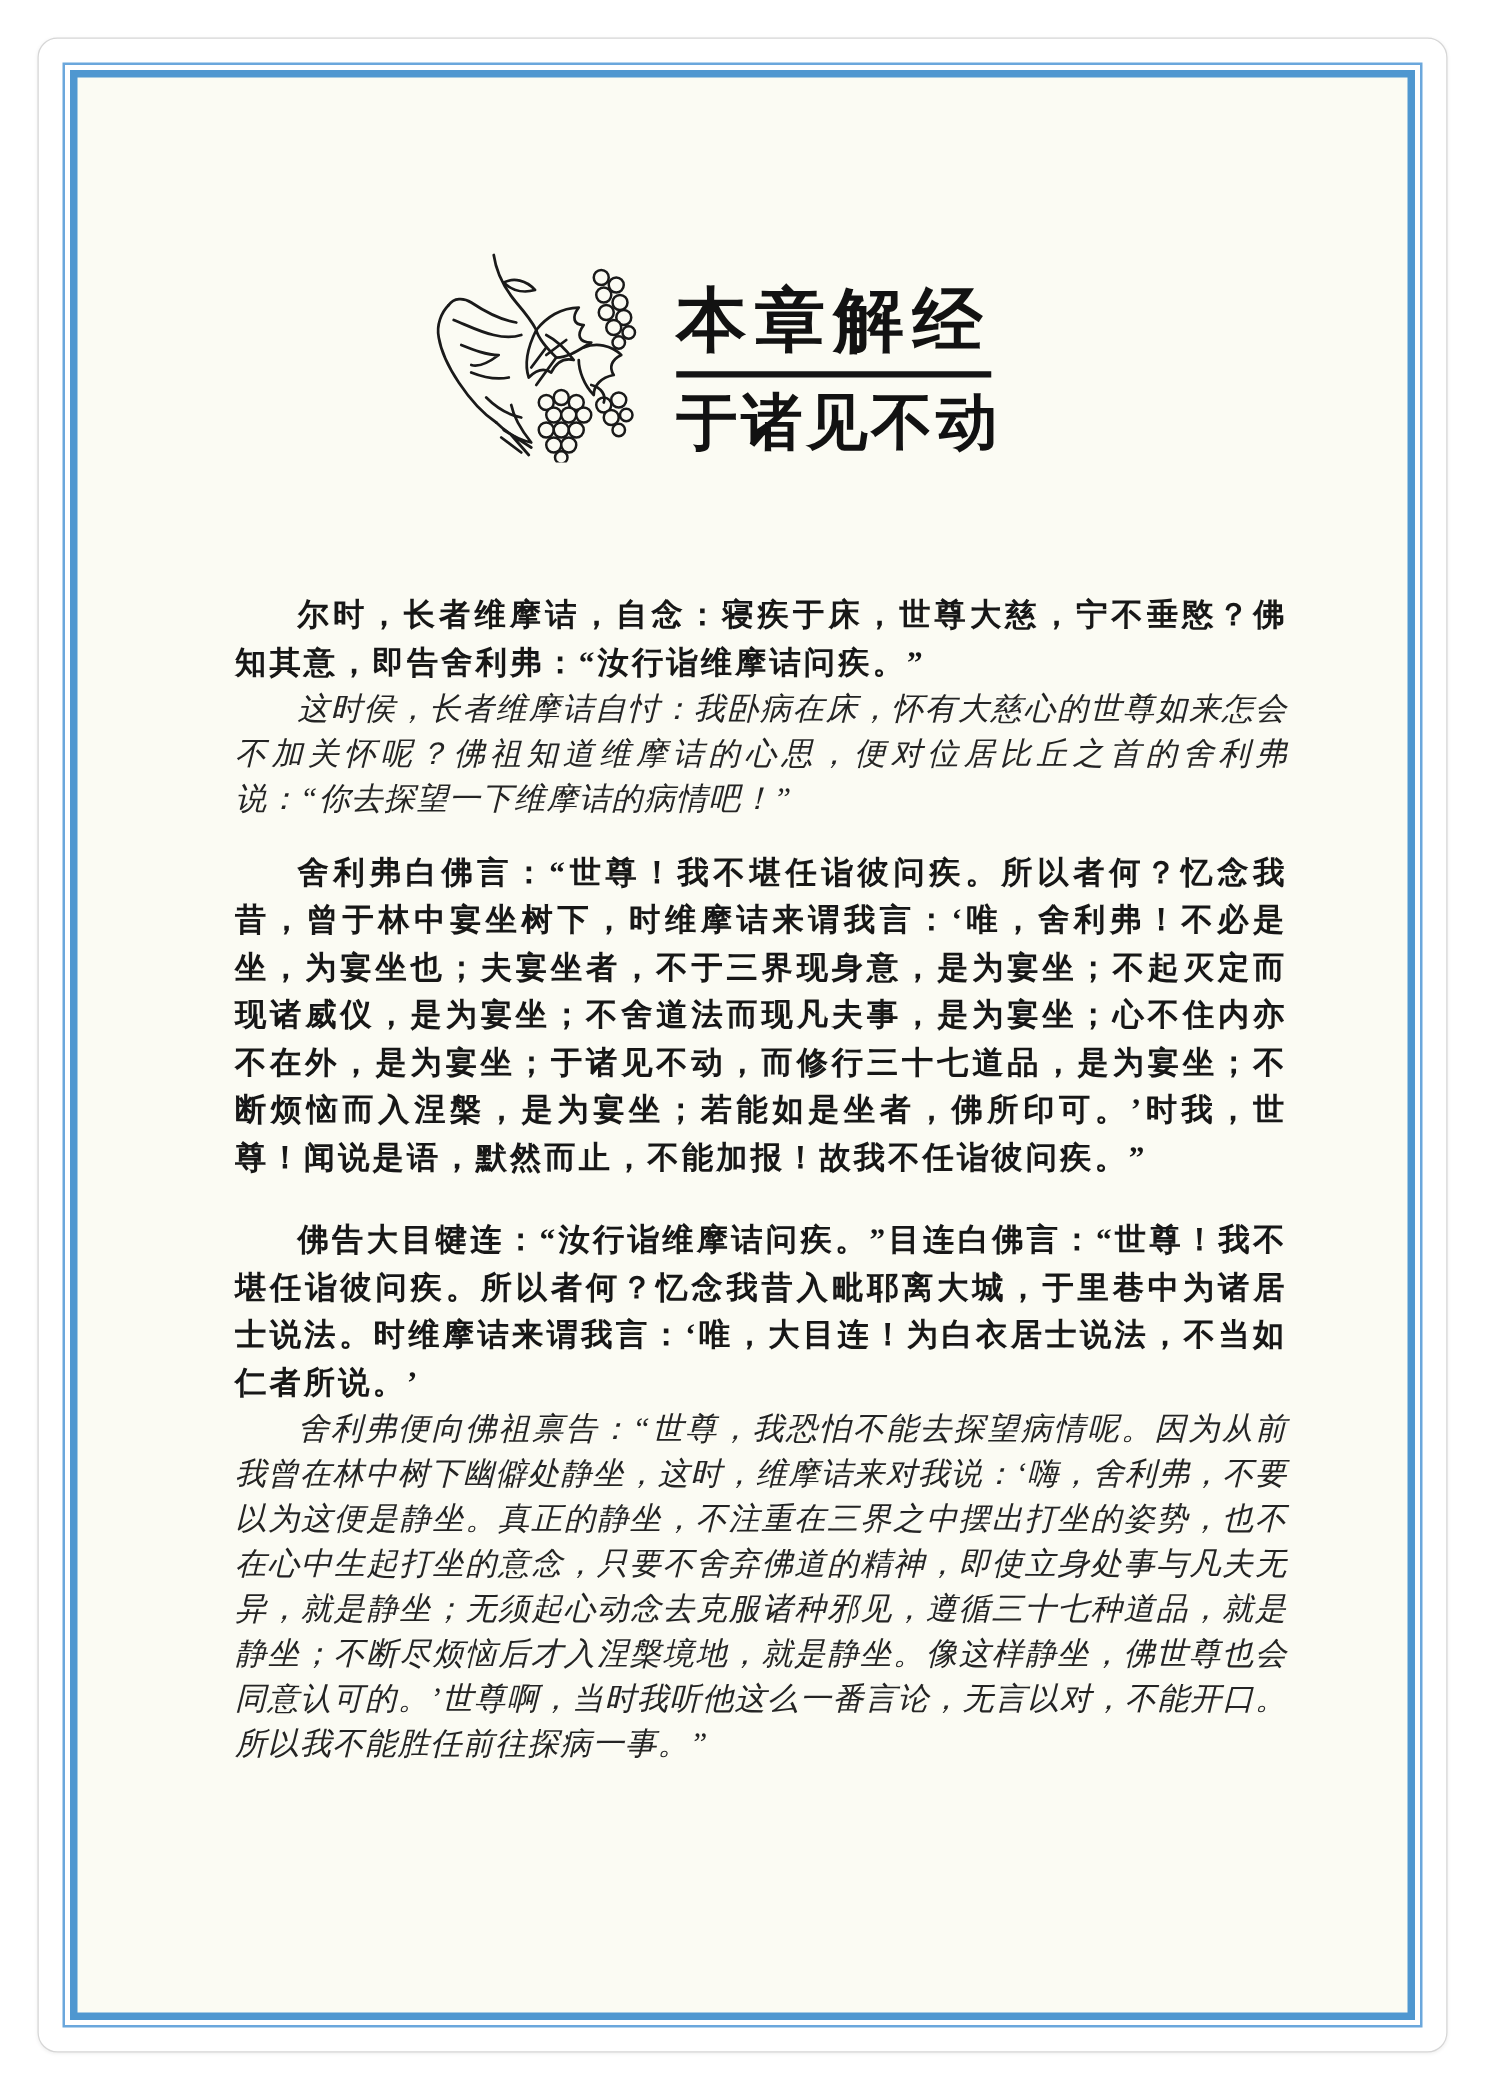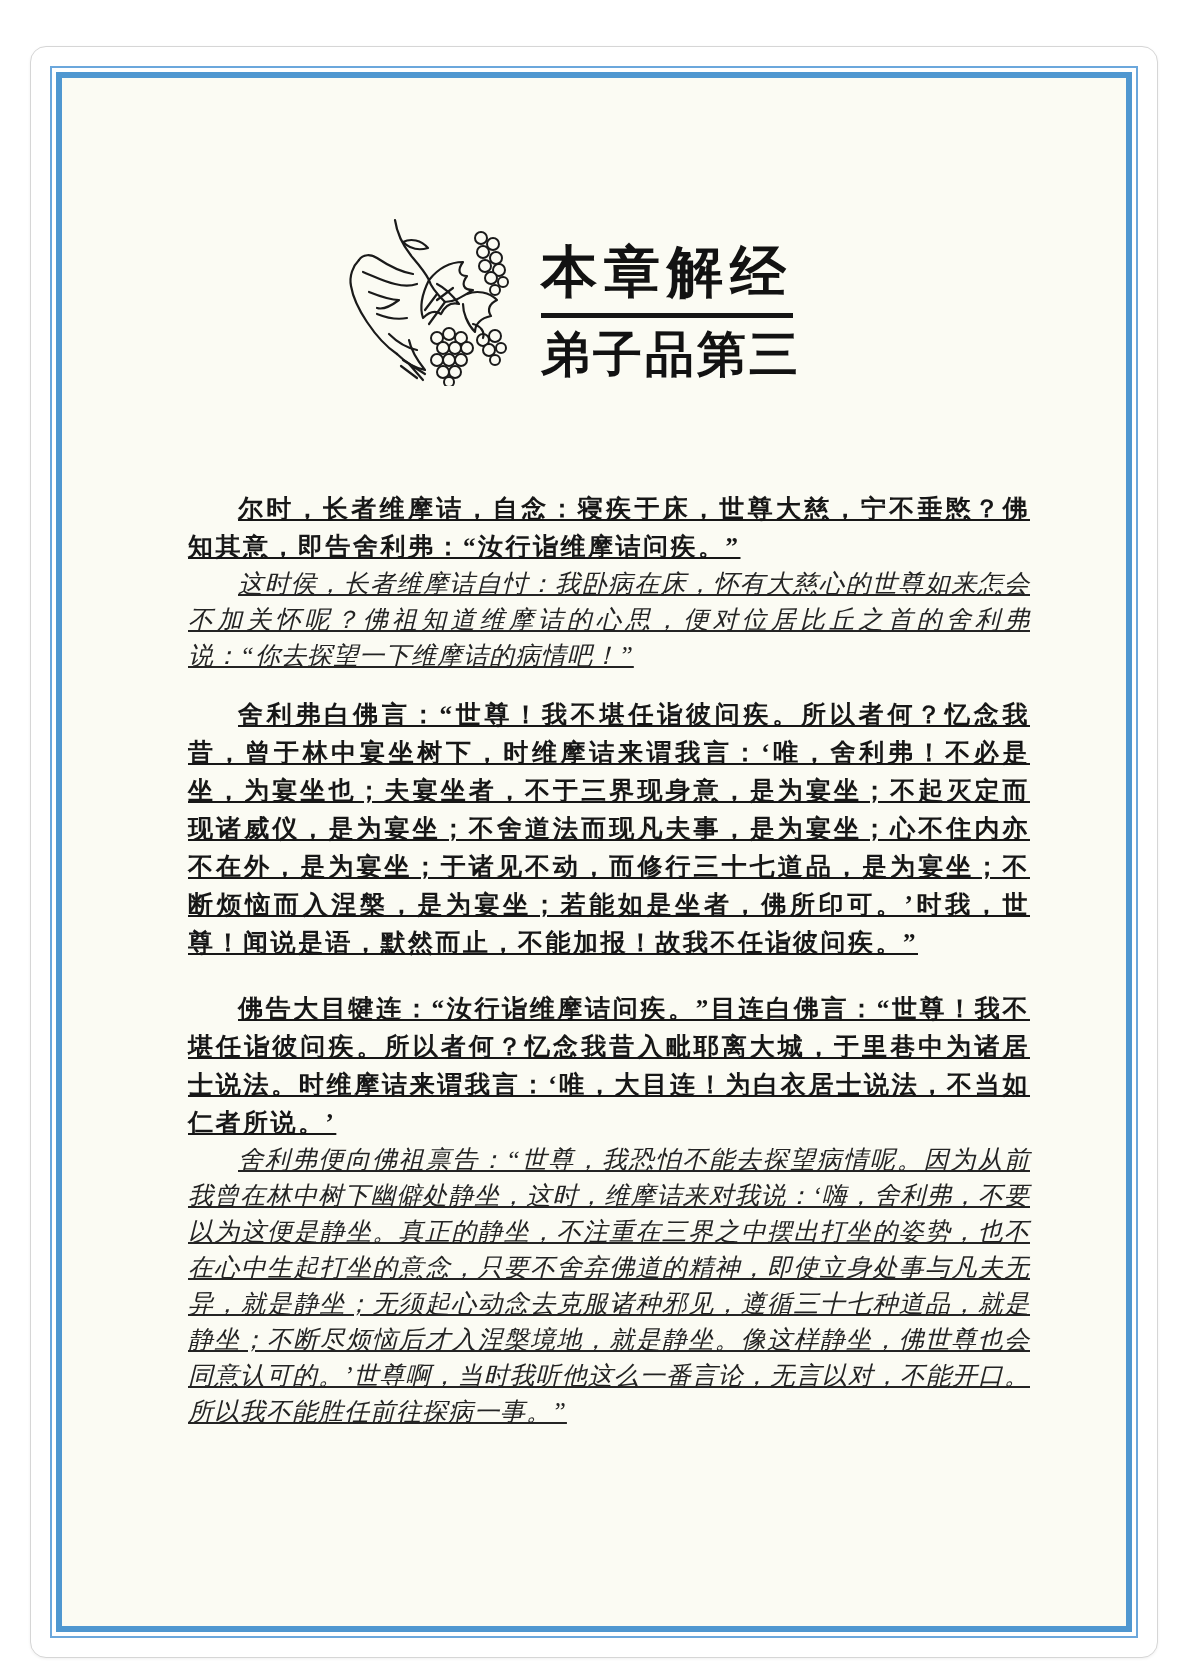--- a/index.html
+++ b/index.html
@@ -5,21 +5,21 @@
   html, body {
     margin: 0;
     padding: 0;
     background: #ffffff;
     width: 1188px;
     height: 1672px;
     font-family: "Liberation Serif", "DejaVu Serif", serif;
   }
   .page-card {
     position: absolute;
-    left: 30px; top: 46px;
+    left: 30px; top: 30px;
     width: 1128px; height: 1612px;
     background: #ffffff;
     border: 1px solid #d6d6d6;
     border-radius: 16px;
     box-shadow: 0 1px 3px rgba(0,0,0,0.06);
     box-sizing: border-box;
     padding: 19px;
   }
   .frame-outer {
     width: 100%; height: 100%;
@@ -79,21 +79,20 @@
     color: #121212;
     white-space: nowrap;
   }
   .body-text {
     margin-top: 98px;
   }
   .para {
     margin: 0;
     text-indent: 2em;
     text-align: justify;
-    text-decoration: underline;
   }
   .sutra {
     font-family: "Liberation Serif", "DejaVu Serif", serif;
     font-weight: 700;
     font-size: 25px;
     line-height: 38px;
     letter-spacing: 2.5px;
     color: #171717;
   }
   .commentary {
@@ -173,21 +172,21 @@
               <circle class="grape" cx="162" cy="122" r="6"></circle>
             <circle class="grape" cx="156" cy="136" r="6"></circle>
               <circle class="grape" cx="168" cy="134" r="5"></circle>
             <circle class="grape" cx="162" cy="146" r="5"></circle>
 
             <path class="ln" d="M140 110 C148 112 152 118 150 124"></path>
           </svg>
           <div class="title-col">
             <div class="main-title">本章解经</div>
             <div class="title-rule"></div>
-            <div class="sub-title">弟子品第三</div>
+            <div class="sub-title">于诸见不动</div>
           </div>
         </div>
 
         <div class="body-text">
           <p class="para sutra">尔时，长者维摩诘，自念：寝疾于床，世尊大慈，宁不垂愍？佛知其意，即告舍利弗：“汝行诣维摩诘问疾。”</p>
           <p class="para commentary">这时侯，长者维摩诘自忖：我卧病在床，怀有大慈心的世尊如来怎会不加关怀呢？佛祖知道维摩诘的心思，便对位居比丘之首的舍利弗说：“你去探望一下维摩诘的病情吧！”</p>
           <p class="para sutra gap-before-lg">舍利弗白佛言：“世尊！我不堪任诣彼问疾。所以者何？忆念我昔，曾于林中宴坐树下，时维摩诘来谓我言：‘唯，舍利弗！不必是坐，为宴坐也；夫宴坐者，不于三界现身意，是为宴坐；不起灭定而现诸威仪，是为宴坐；不舍道法而现凡夫事，是为宴坐；心不住内亦不在外，是为宴坐；于诸见不动，而修行三十七道品，是为宴坐；不断烦恼而入涅槃，是为宴坐；若能如是坐者，佛所印可。’时我，世尊！闻说是语，默然而止，不能加报！故我不任诣彼问疾。”</p>
           <p class="para sutra gap-before-md">佛告大目犍连：“汝行诣维摩诘问疾。”目连白佛言：“世尊！我不堪任诣彼问疾。所以者何？忆念我昔入毗耶离大城，于里巷中为诸居士说法。时维摩诘来谓我言：‘唯，大目连！为白衣居士说法，不当如仁者所说。’</p>
           <p class="para commentary">舍利弗便向佛祖禀告：“世尊，我恐怕不能去探望病情呢。因为从前我曾在林中树下幽僻处静坐，这时，维摩诘来对我说：‘嗨，舍利弗，不要以为这便是静坐。真正的静坐，不注重在三界之中摆出打坐的姿势，也不在心中生起打坐的意念，只要不舍弃佛道的精神，即使立身处事与凡夫无异，就是静坐；无须起心动念去克服诸种邪见，遵循三十七种道品，就是静坐；不断尽烦恼后才入涅槃境地，就是静坐。像这样静坐，佛世尊也会同意认可的。’世尊啊，当时我听他这么一番言论，无言以对，不能开口。所以我不能胜任前往探病一事。”</p>
         </div>

